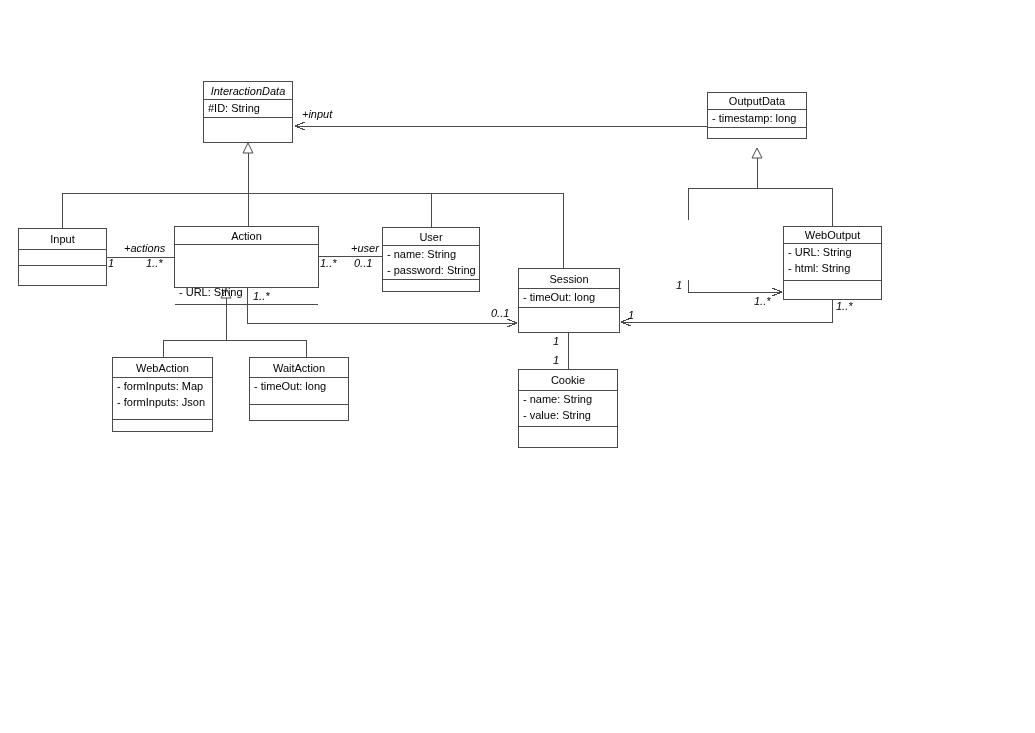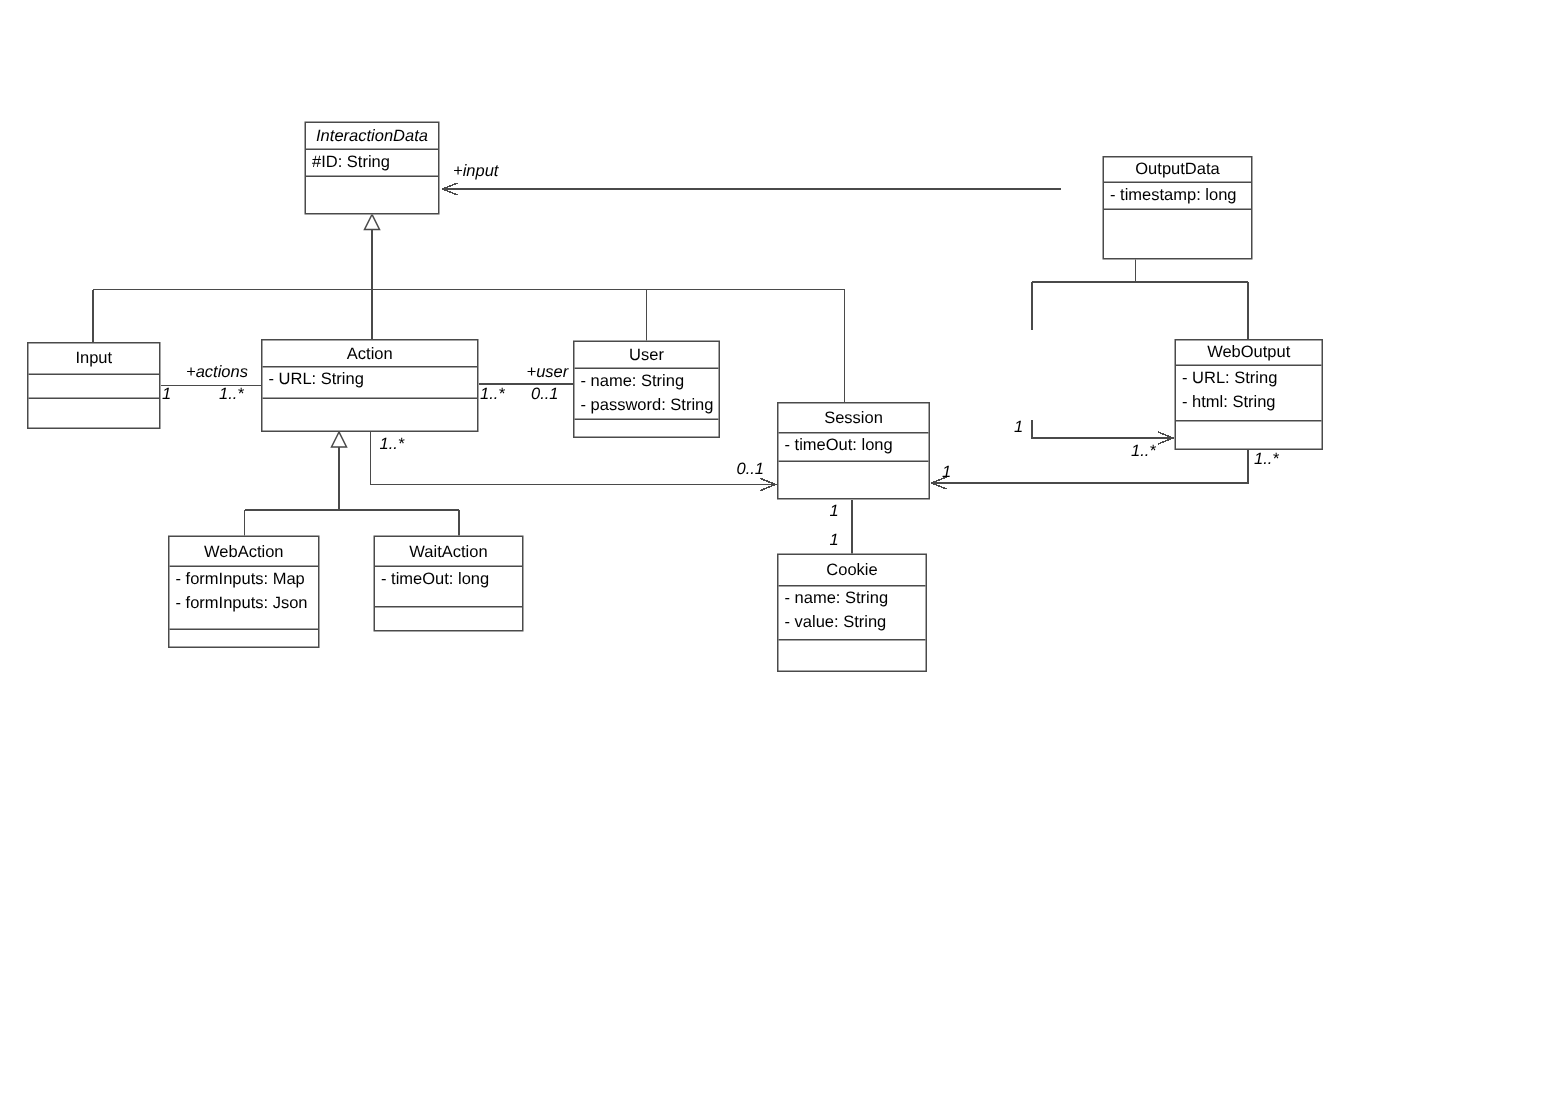--- a/index.html
+++ b/index.html
@@ -95,35 +95,35 @@
   </svg>
 
   <div class="uml-class abstract" style="left:203px;top:81px;width:90px;height:62px;">
     <div class="title" style="height:18px;">InteractionData</div>
     <div class="attrs" style="height:18px;">
       <div class="attr">#ID: String</div>
     </div>
     <div class="methods"></div>
   </div>
 
-  <div class="uml-class" style="left:707px;top:104px;width:100px;height:69px;margin-left:28px;">
+  <div class="uml-class" style="left:707px;top:92px;width:100px;height:47px;">
     <div class="title" style="height:17px;">OutputData</div>
     <div class="attrs" style="height:18px;">
       <div class="attr">- timestamp: long</div>
     </div>
     <div class="methods"></div>
   </div>
 
   <div class="uml-class" style="left:18px;top:228px;width:89px;height:58px;">
     <div class="title" style="height:21px;">Input</div>
     <div class="attrs" style="height:16px;"></div>
     <div class="methods"></div>
   </div>
 
-  <div class="uml-class" style="left:174px;top:226px;width:145px;height:62px;">
+  <div class="uml-class" style="left:174px;top:226px;width:145px;height:62px;gap:39px;">
     <div class="title" style="height:18px;">Action</div>
     <div class="attrs" style="height:21px;">
       <div class="attr">- URL: String</div>
     </div>
     <div class="methods"></div>
   </div>
 
   <div class="uml-class" style="left:382px;top:227px;width:98px;height:65px;">
     <div class="title" style="height:18px;">User</div>
     <div class="attrs" style="height:34px;">

